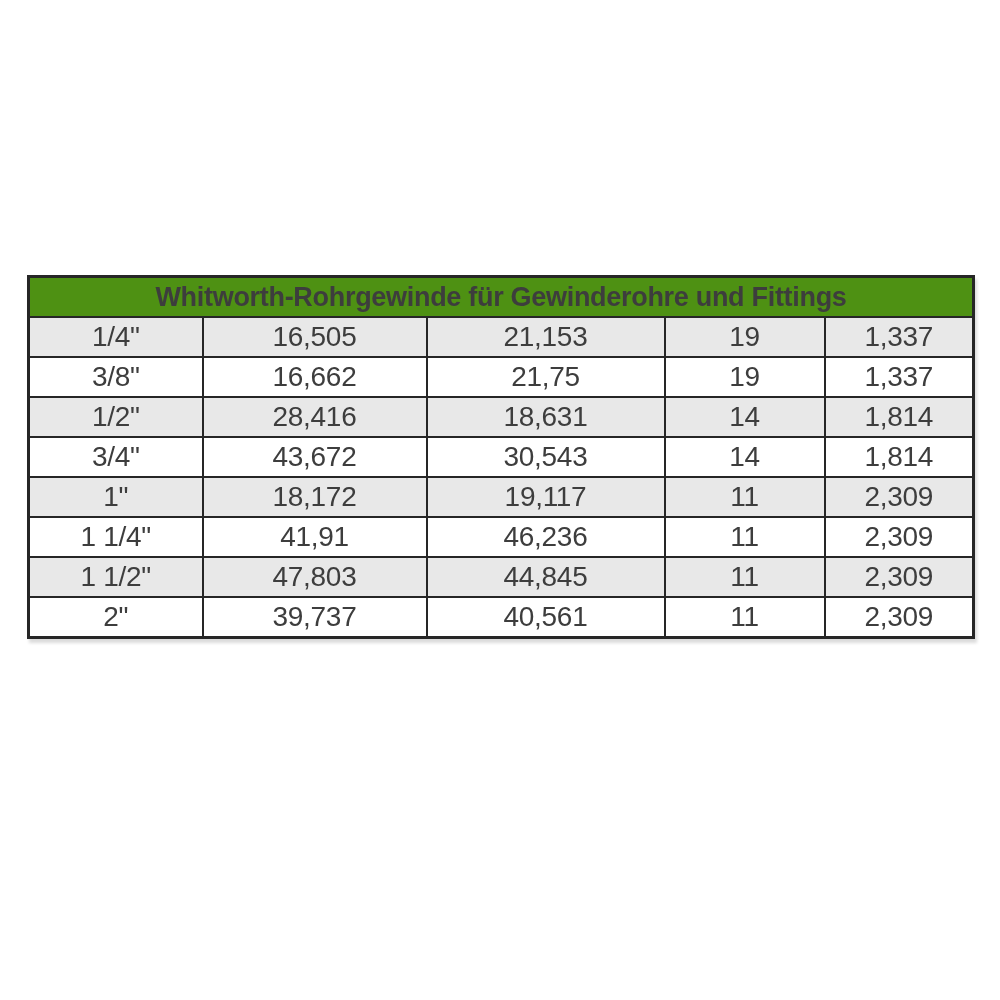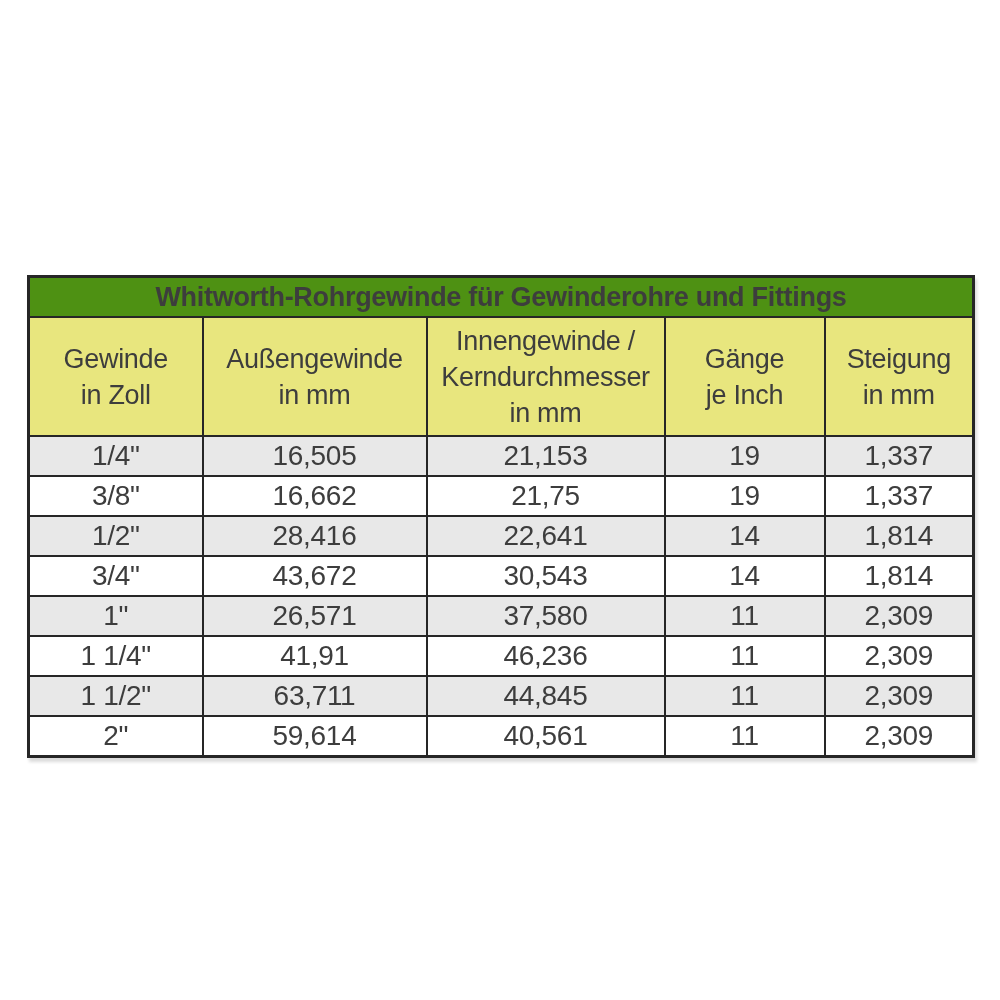--- a/index.html
+++ b/index.html
@@ -68,84 +68,71 @@
       <col style="width:174px">
       <col style="width:224px">
       <col style="width:238px">
       <col style="width:160px">
       <col style="width:149px">
     </colgroup>
     <tbody>
       <tr>
         <td colspan="5" class="title-cell">Whitworth-Rohrgewinde für Gewinderohre und Fittings</td>
       </tr>
-      <tr>
-        <td class="head-cell">Gewinde
-in Zoll</td>
-        <td class="head-cell">Außengewinde
-in mm</td>
-        <td class="head-cell">Innengewinde /
-Kerndurchmesser
-in mm</td>
-        <td class="head-cell">Gänge
-je Inch</td>
-        <td class="head-cell">Steigung
-in mm</td>
-      </tr>
       <tr class="data-row shaded">
         <td>1/4"</td>
         <td>16,505</td>
         <td>21,153</td>
         <td>19</td>
         <td>1,337</td>
       </tr>
       <tr class="data-row">
         <td>3/8"</td>
         <td>16,662</td>
         <td>21,75</td>
         <td>19</td>
         <td>1,337</td>
       </tr>
       <tr class="data-row shaded">
         <td>1/2"</td>
         <td>28,416</td>
-        <td>22,641</td>
+        <td>18,631</td>
         <td>14</td>
         <td>1,814</td>
       </tr>
       <tr class="data-row">
         <td>3/4"</td>
         <td>43,672</td>
         <td>30,543</td>
         <td>14</td>
         <td>1,814</td>
       </tr>
       <tr class="data-row shaded">
         <td>1"</td>
-        <td>26,571</td>
-        <td>37,580</td>
+        <td>18,172</td>
+        <td>19,117</td>
         <td>11</td>
         <td>2,309</td>
       </tr>
       <tr class="data-row">
         <td>1 1/4"</td>
         <td>41,91</td>
         <td>46,236</td>
         <td>11</td>
         <td>2,309</td>
       </tr>
       <tr class="data-row shaded">
         <td>1 1/2"</td>
-        <td>63,711</td>
+        <td>47,803</td>
         <td>44,845</td>
         <td>11</td>
         <td>2,309</td>
       </tr>
       <tr class="data-row">
         <td>2"</td>
-        <td>59,614</td>
+        <td>39,737</td>
         <td>40,561</td>
         <td>11</td>
         <td>2,309</td>
       </tr>
     </tbody>
   </table>
 </div>
 
 </body></html>

